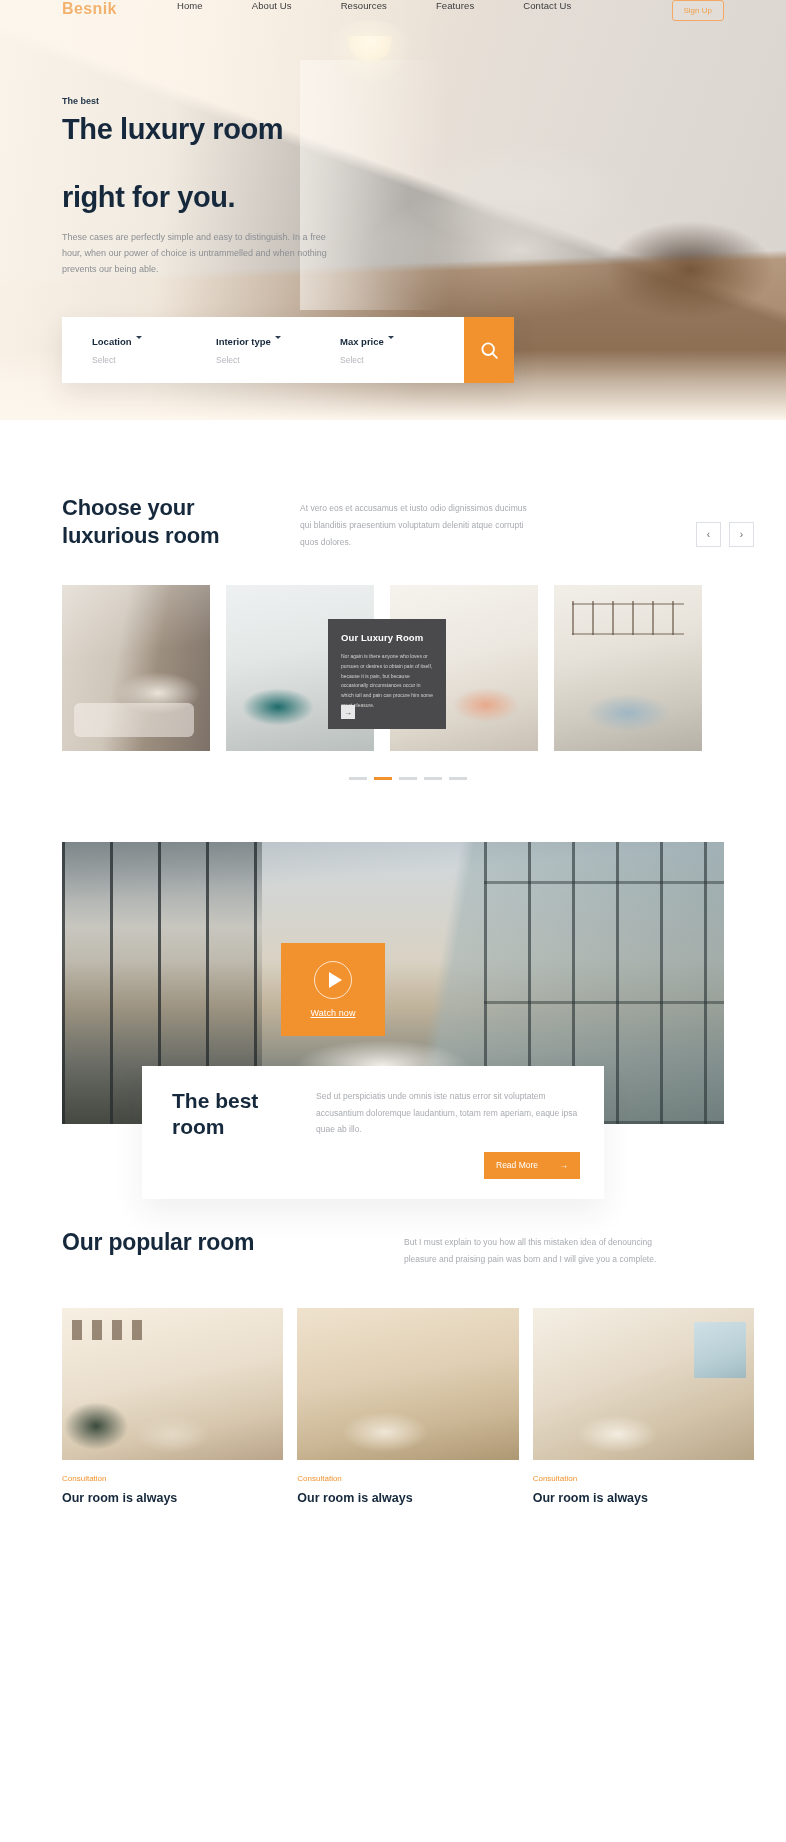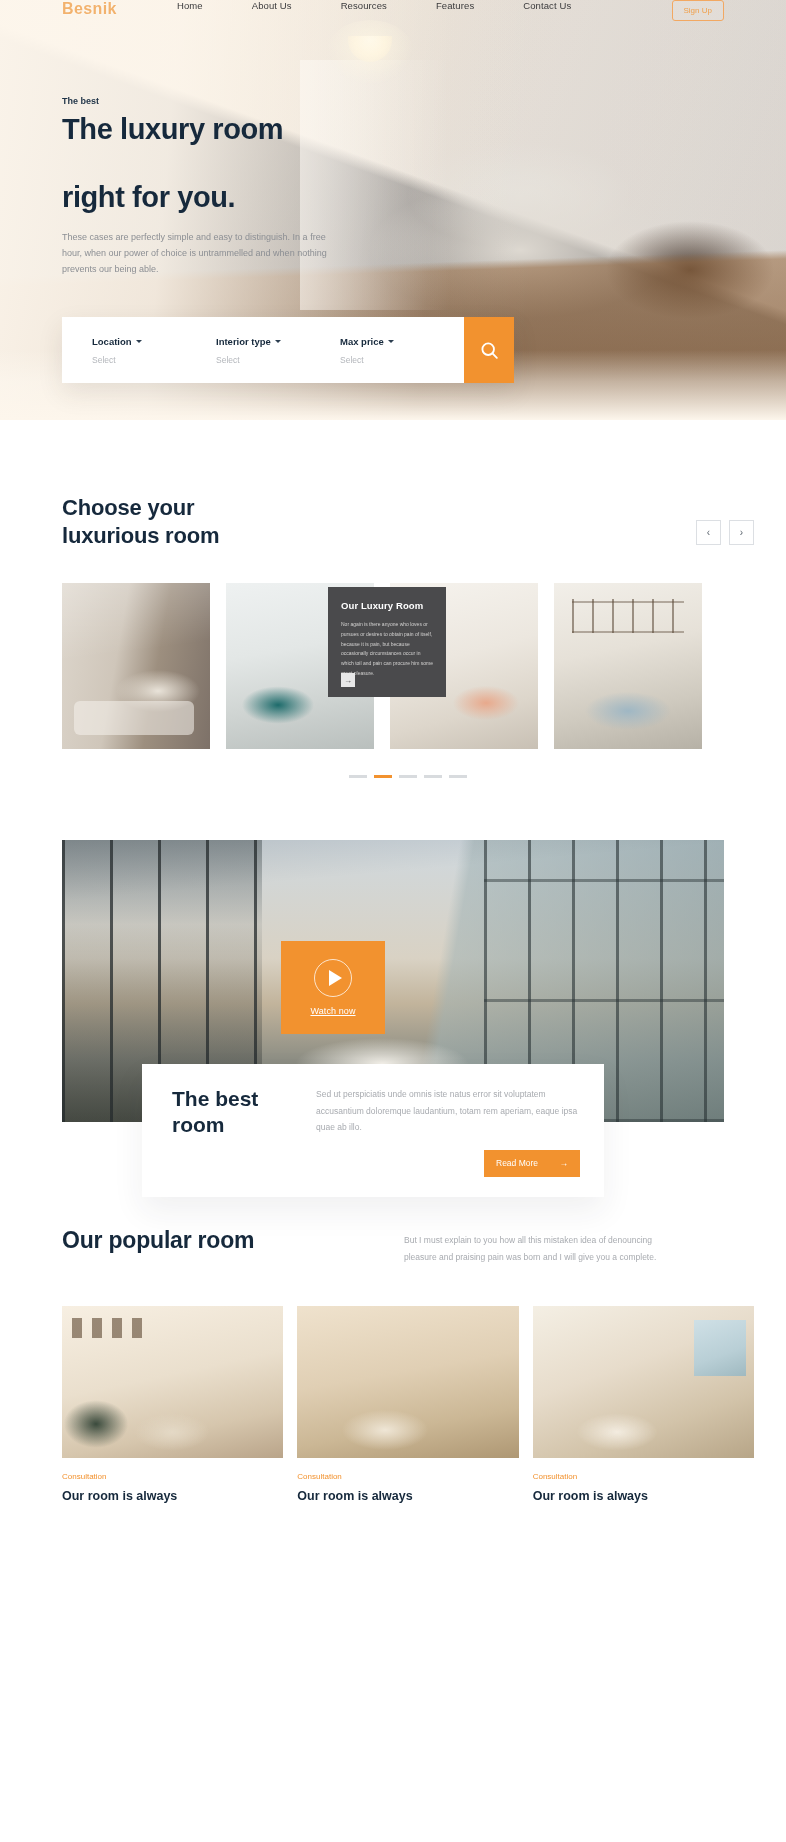--- a/index.html
+++ b/index.html
@@ -158,21 +158,21 @@
     display: flex;
     align-items: center;
     padding-left: 30px;
   }
   .search-field { width: 124px; }
   .sf-label {
     font-size: 9.5px;
     font-weight: bold;
     color: #16293c;
     display: flex;
-    align-items: center;
+    align-items: flex-start;
     gap: 4px;
   }
   .chev {
     display: inline-block;
     width: 0; height: 0;
     border-left: 3px solid transparent;
     border-right: 3px solid transparent;
     border-top: 3.5px solid #2c3e50;
   }
   .sf-value {
@@ -280,21 +280,21 @@
   .croom-1::before {
     content: "";
     position: absolute;
     left: 12px; bottom: 14px; width: 120px; height: 34px;
     border-radius: 6px;
     background: rgba(246,243,236,0.55);
   }
 
   .lux-card {
     position: absolute;
-    left: 266px; top: 4px;
+    left: 266px; top: 34px;
     width: 118px; height: 110px;
     background: #4a4a4c;
     color: #fff;
     padding: 13px 13px 0 13px;
     z-index: 4;
   }
   .lux-title {
     font-size: 9.5px;
     font-weight: bold;
     letter-spacing: 0.1px;
@@ -554,20 +554,21 @@
     </div>
   </div>
 </div>
 
 <div class="section">
   <div class="sec-head">
     <h2 class="sec-title">
       <span>Choose your</span><br>
       <span>luxurious room</span>
     </h2>
+    <p class="sec-desc">At vero eos et accusamus et iusto odio dignissimos ducimus qui blanditiis praesentium voluptatum deleniti atque corrupti quos dolores.</p>
     <div class="arrows">
       <div class="arrow-btn">‹</div>
       <div class="arrow-btn">›</div>
     </div>
   </div>
 
   <div class="carousel">
     <div class="croom croom-1"></div>
     <div class="croom croom-2"></div>
     <div class="croom croom-3"></div>

